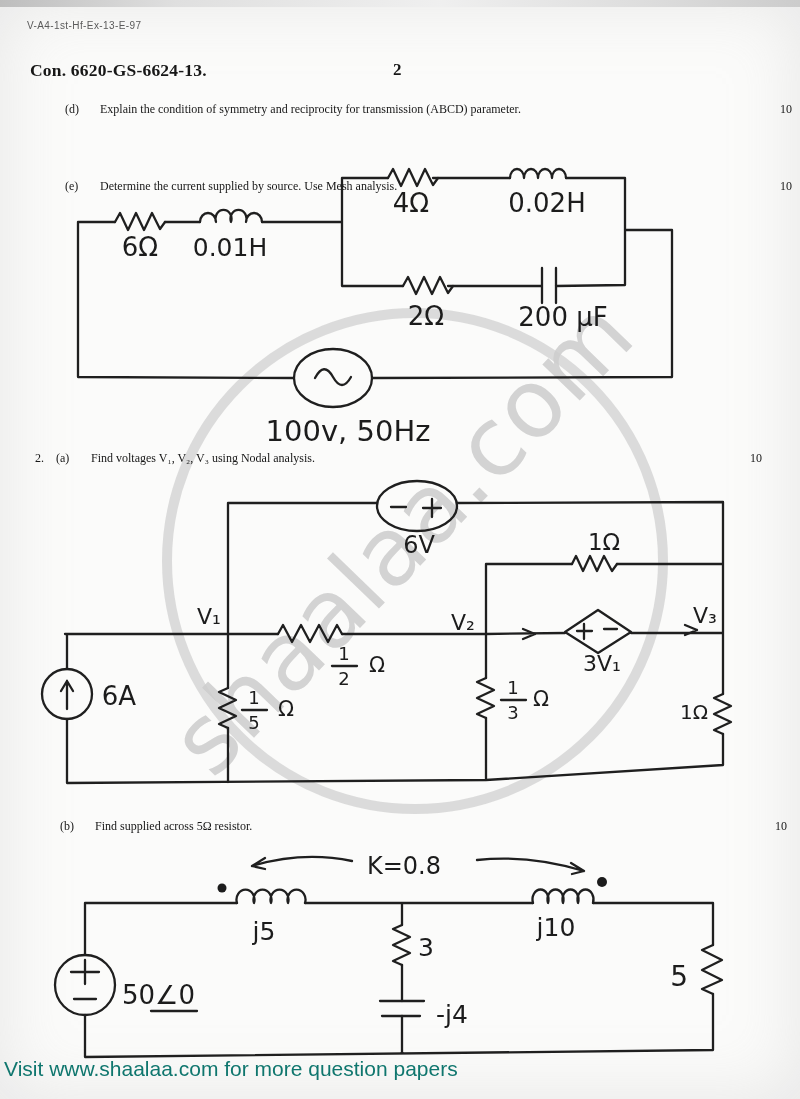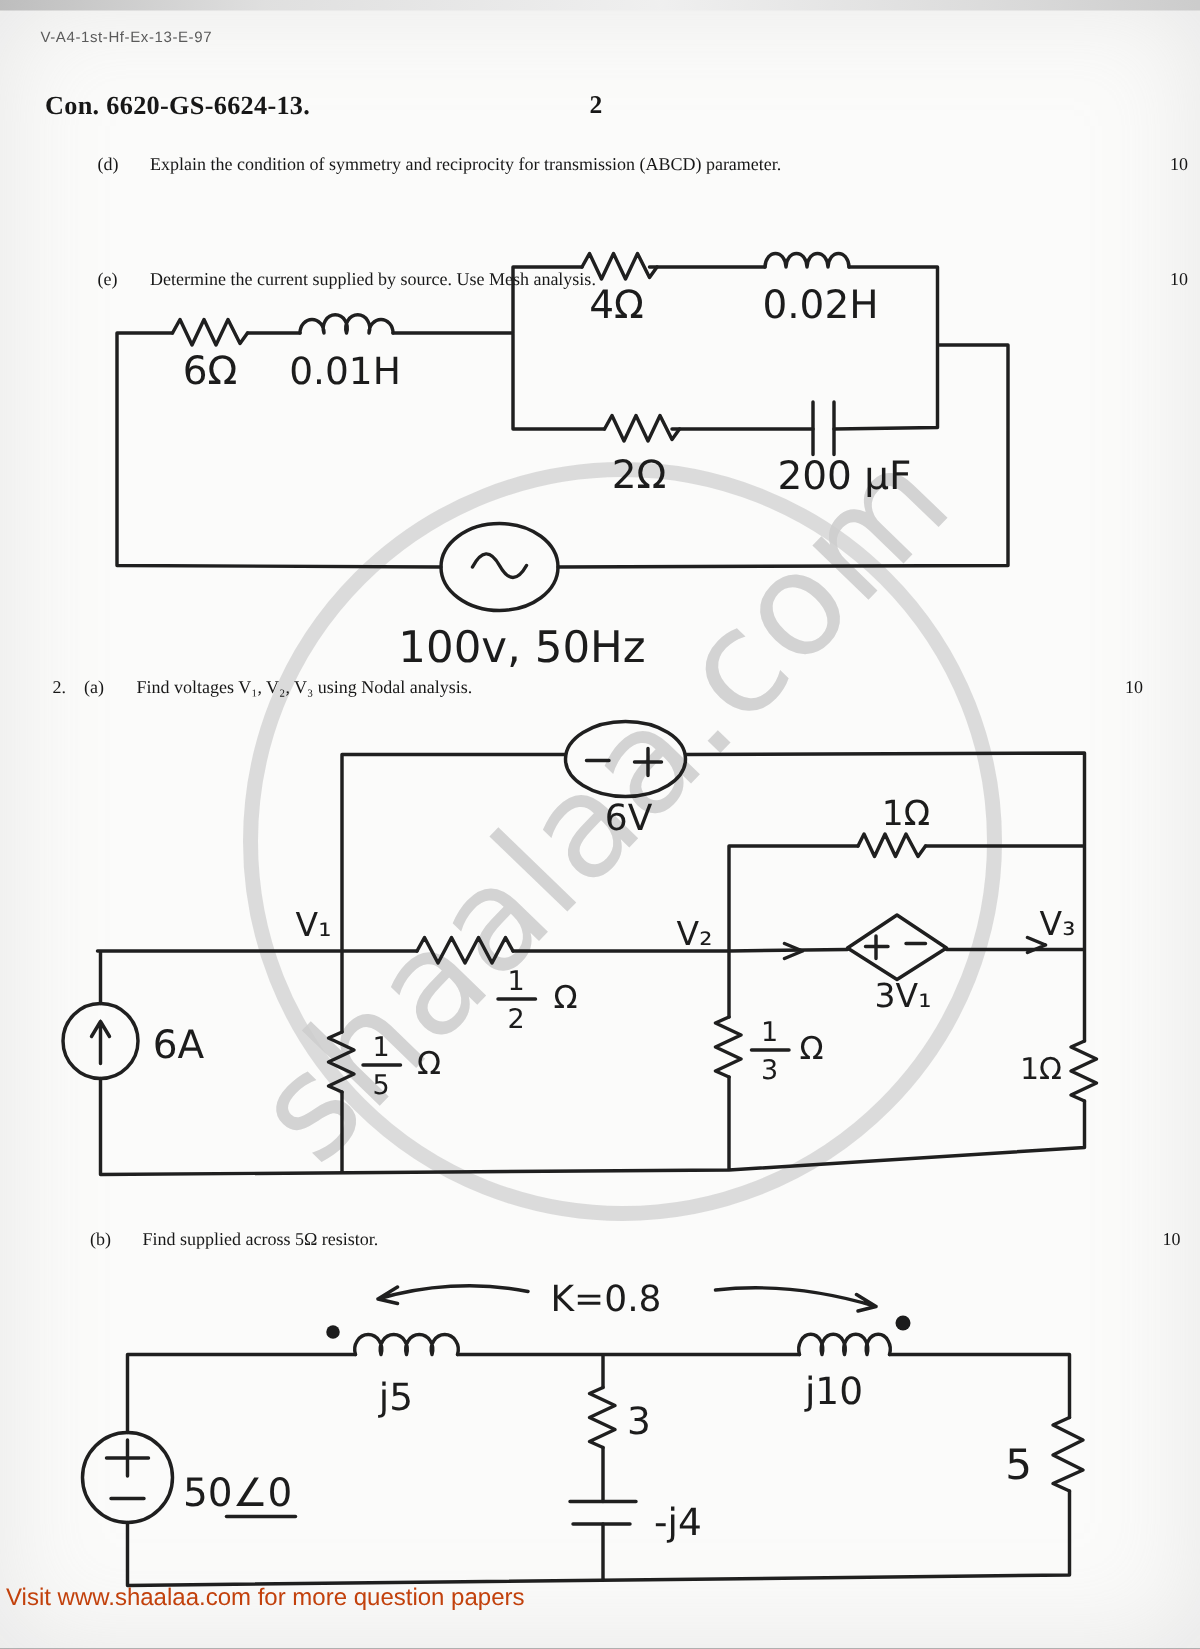--- a/index.html
+++ b/index.html
@@ -23,21 +23,21 @@
   .q .marks{position:absolute;right:5px;top:0;font-weight:400;}
   #q-d{top:102px;padding-left:35px;}
   #q-e{top:135px;padding-left:35px;margin-top:44px;}
   #q-2a{top:451px;padding-left:5px;}
   #q-2b{top:819px;padding-left:30px;}
   svg.circuits{position:absolute;left:0;top:0;width:800px;height:1099px;}
   .ink{stroke:#1f1f1f;stroke-width:2.3;fill:none;stroke-linecap:round;stroke-linejoin:round;}
   .hw{font-family:"DejaVu Sans",sans-serif;fill:#1c1c1c;}
   .dot{fill:#1c1c1c;stroke:none;}
   .footer{position:absolute;left:4px;top:1057px;font-family:"Liberation Sans",sans-serif;
-        font-size:16px;color:#c2410c;}
+        font-size:21px;color:#0f766e;}
 </style>
 </head>
 <body>
 
 <div class="page">
 
   <div class="scan-top"></div>
 
   <div class="wm-circle"></div>
   <div class="wm-text">shaalaa.com</div>

